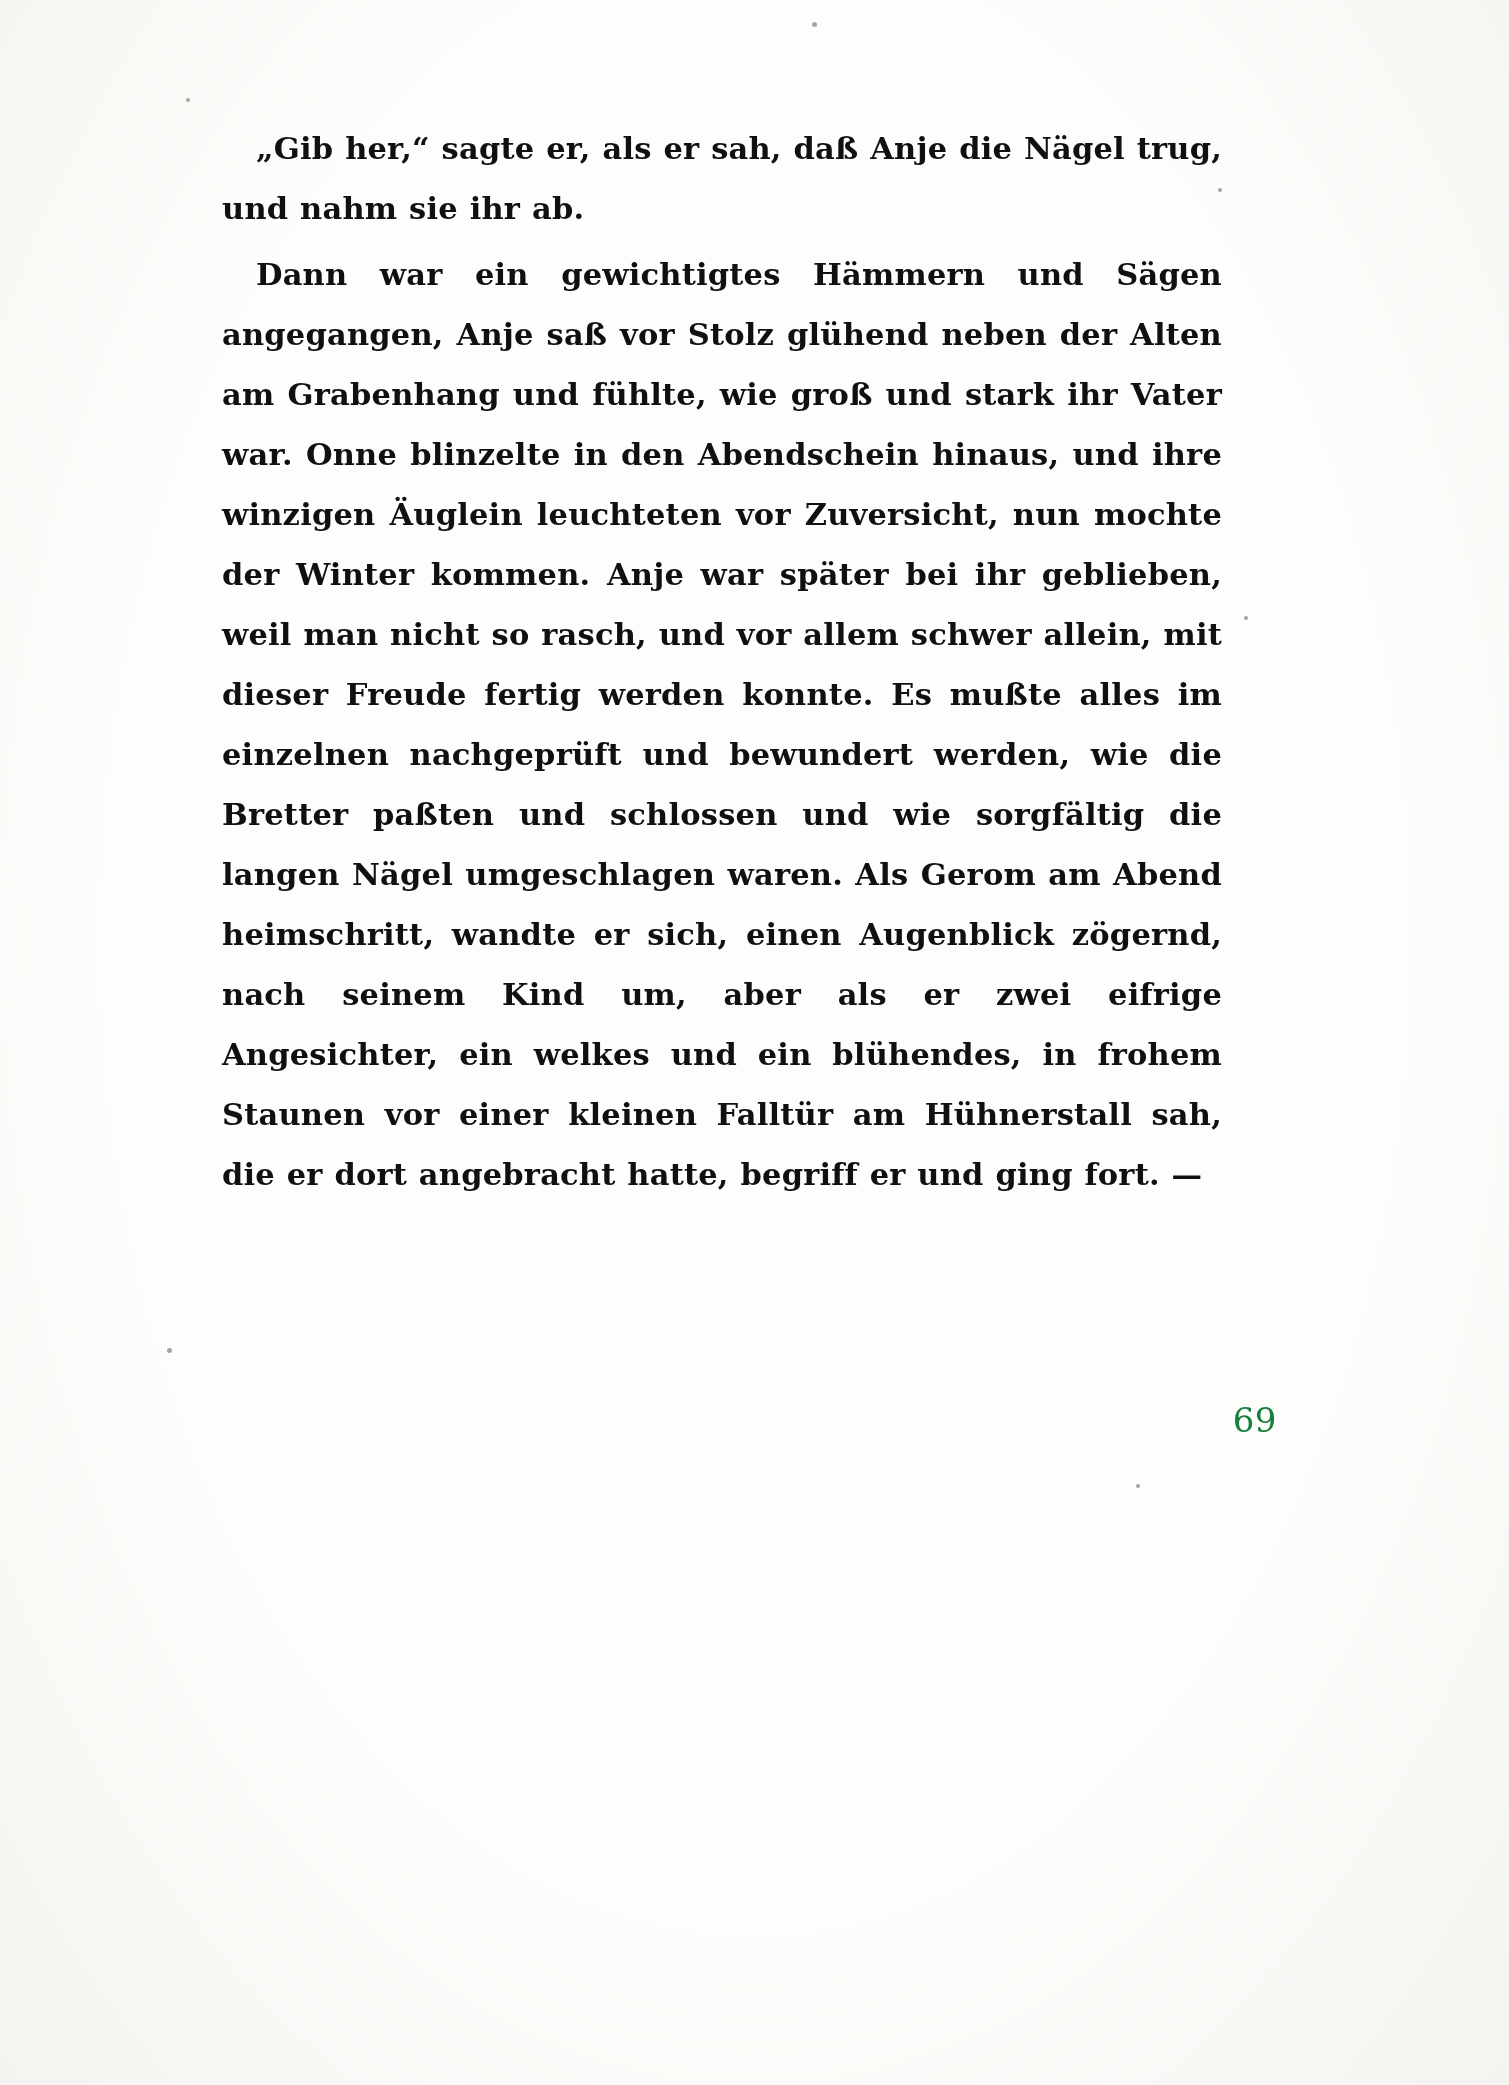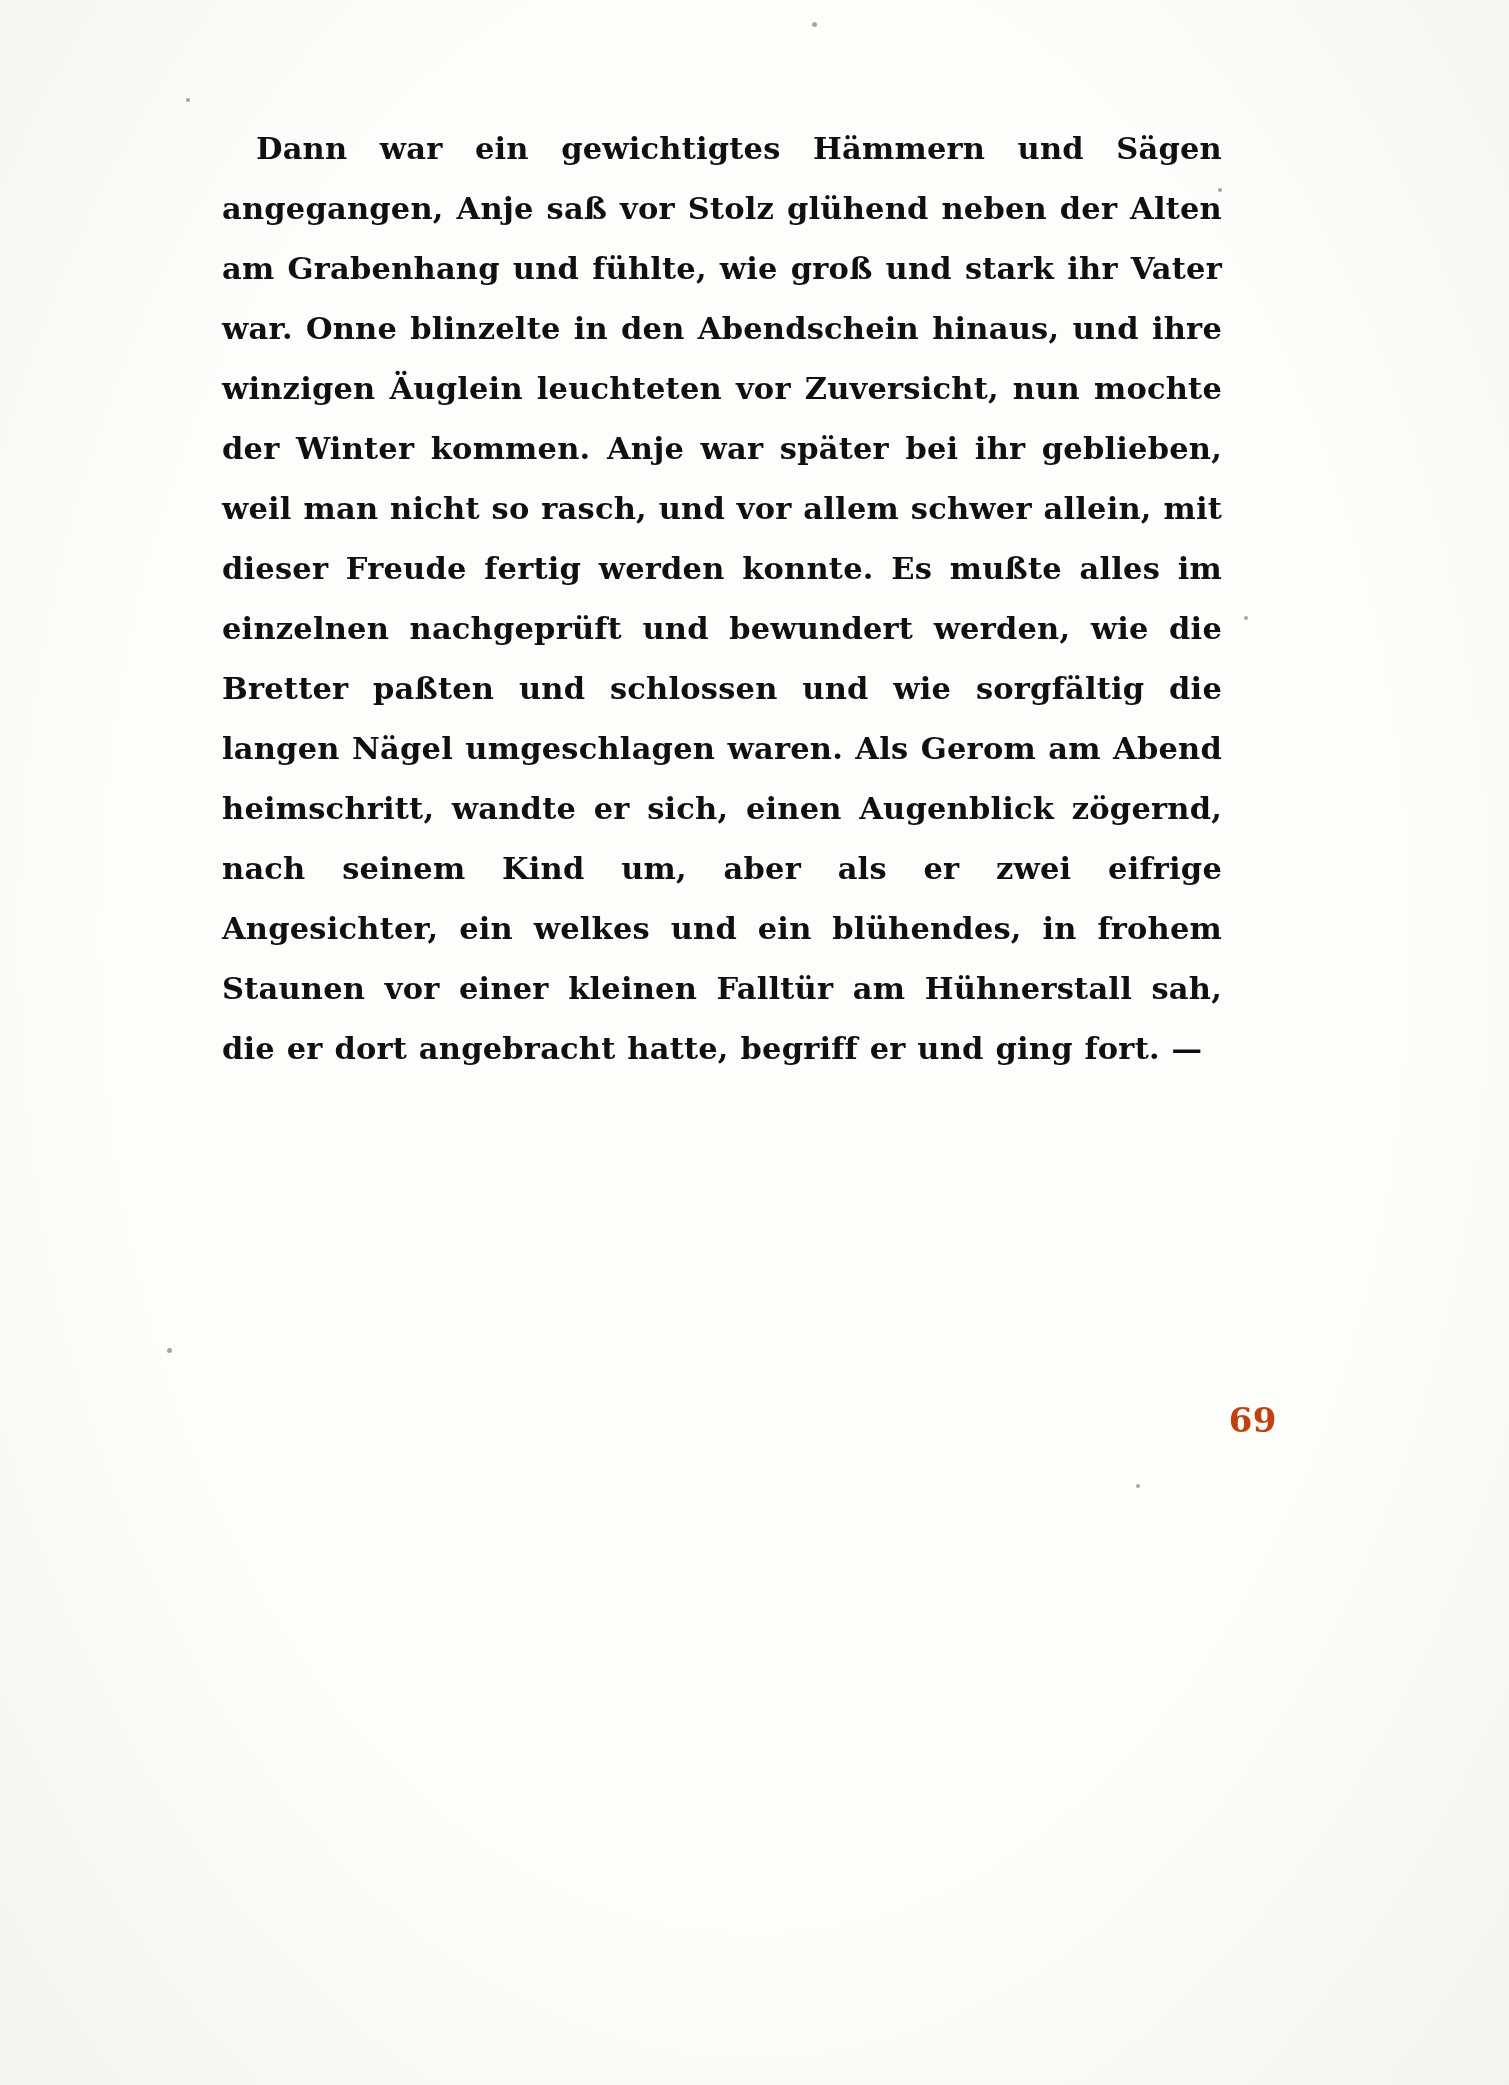--- a/index.html
+++ b/index.html
@@ -52,22 +52,22 @@
     font-family: "DejaVu Serif", serif;
     font-weight: 600;
     font-synthesis: weight;
   }
   .page-number {
     position: absolute;
     right: 232px;
     top: 1400px;
     font-family: "DejaVu Serif", serif;
     font-size: 34px;
-    font-weight: 700;
-    color: #c2410c;
+    font-weight: 400;
+    color: #15803d;
     letter-spacing: 0.5px;
   }
   .speck {
     position: absolute;
     background: #3a3732;
     border-radius: 50%;
     opacity: 0.45;
   }
 </style>
 </head>
@@ -77,17 +77,18 @@
   <div class="paper-texture"></div>
 
   <div class="speck" style="left:812px; top:22px; width:5px; height:5px;"></div>
   <div class="speck" style="left:186px; top:98px; width:4px; height:4px;"></div>
   <div class="speck" style="left:1218px; top:188px; width:4px; height:4px;"></div>
   <div class="speck" style="left:1244px; top:616px; width:4px; height:4px;"></div>
   <div class="speck" style="left:167px; top:1348px; width:5px; height:5px;"></div>
   <div class="speck" style="left:1136px; top:1484px; width:4px; height:4px;"></div>
 
   <div class="textblock">
+    <p class="para indent fraktur">„Gib her,“ sagte er, als er sah, daß Anje die Nägel trug, und nahm sie ihr ab.</p>
     <p class="para indent fraktur">Dann war ein gewichtigtes Hämmern und Sägen angegangen, Anje saß vor Stolz glühend neben der Alten am Grabenhang und fühlte, wie groß und stark ihr Vater war. Onne blinzelte in den Abendschein hinaus, und ihre winzigen Äuglein leuchteten vor Zuversicht, nun mochte der Winter kommen. Anje war später bei ihr geblieben, weil man nicht so rasch, und vor allem schwer allein, mit dieser Freude fertig werden konnte. Es mußte alles im einzelnen nachgeprüft und bewundert werden, wie die Bretter paßten und schlossen und wie sorgfältig die langen Nägel umgeschlagen waren. Als Gerom am Abend heimschritt, wandte er sich, einen Augenblick zögernd, nach seinem Kind um, aber als er zwei eifrige Angesichter, ein welkes und ein blühendes, in frohem Staunen vor einer kleinen Falltür am Hühnerstall sah, die er dort angebracht hatte, begriff er und ging fort. —</p>
   </div>
 
   <div class="page-number">69</div>
 </div>
 
 </body></html>

